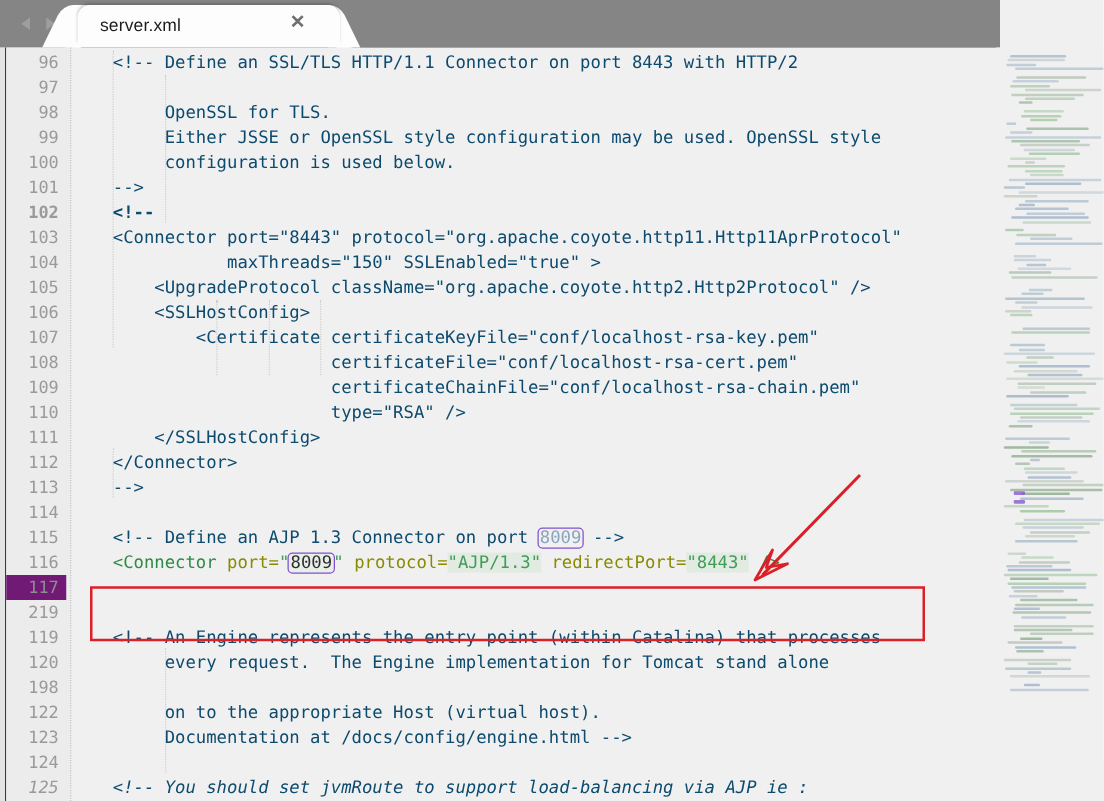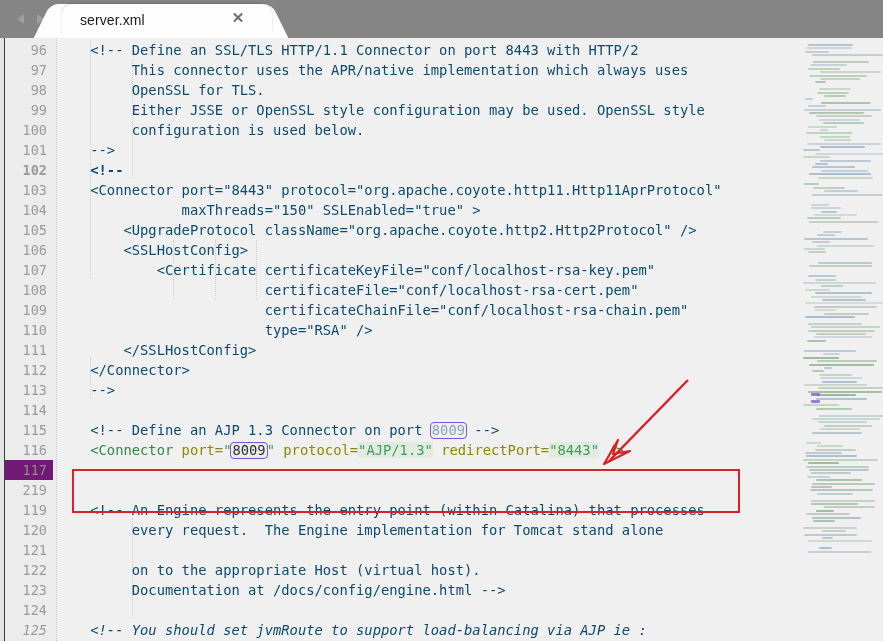--- a/index.html
+++ b/index.html
@@ -12,21 +12,21 @@
   #app {
     position: relative;
     width: 883px; height: 641px;
     overflow: hidden;
     background: #f0f0f0;
   }
 
   
   .tabbar {
     position: absolute; left: 0; top: 0;
-    width: 883px; height: 38px;
+    width: 800px; height: 38px;
     background: #858585;
     border-bottom: 1px solid #7f1d1d;
   }
   .navarrows {
     position: absolute; left: 14px; top: 12px;
     display: flex; gap: 5px; align-items: center;
   }
   .navarrows svg { display: block; }
   .tab {
     position: absolute; left: 62px; top: 4px;
@@ -178,21 +178,20 @@
         <div class="guide" style="left: 33.2px; top: 320px; height: 40px;"></div>
       </div>
 
     <div id="rows">
         <div class="row" style="top: 2px;">
           <div class="lnum">96</div>
           <div class="code"><span class="cm">    &lt;!-- Define an SSL/TLS HTTP/1.1 Connector on port 8443 with HTTP/2</span></div>
         </div>
         <div class="row" style="top: 22px;">
           <div class="lnum">97</div>
-          <div class="code"><span class="cm">         This connector uses the APR/native implementation which always uses</span></div>
         </div>
         <div class="row" style="top: 42px;">
           <div class="lnum">98</div>
           <div class="code"><span class="cm">         OpenSSL for TLS.</span></div>
         </div>
         <div class="row" style="top: 62px;">
           <div class="lnum">99</div>
           <div class="code"><span class="cm">         Either JSSE or OpenSSL style configuration may be used. OpenSSL style</span></div>
         </div>
         <div class="row" style="top: 82px;">
@@ -273,21 +272,21 @@
         </div>
         <div class="row" style="top: 462px;">
           <div class="lnum">119</div>
           <div class="code"><span class="cm">    &lt;!-- An Engine represents the entry point (within Catalina) that processes</span></div>
         </div>
         <div class="row" style="top: 482px;">
           <div class="lnum">120</div>
           <div class="code"><span class="cm">         every request.  The Engine implementation for Tomcat stand alone</span></div>
         </div>
         <div class="row" style="top: 502px;">
-          <div class="lnum">121</div>
+          <div class="lnum">198</div>
         </div>
         <div class="row" style="top: 522px;">
           <div class="lnum">122</div>
           <div class="code"><span class="cm">         on to the appropriate Host (virtual host).</span></div>
         </div>
         <div class="row" style="top: 542px;">
           <div class="lnum">123</div>
           <div class="code"><span class="cm">         Documentation at /docs/config/engine.html --&gt;</span></div>
         </div>
         <div class="row" style="top: 562px;">

